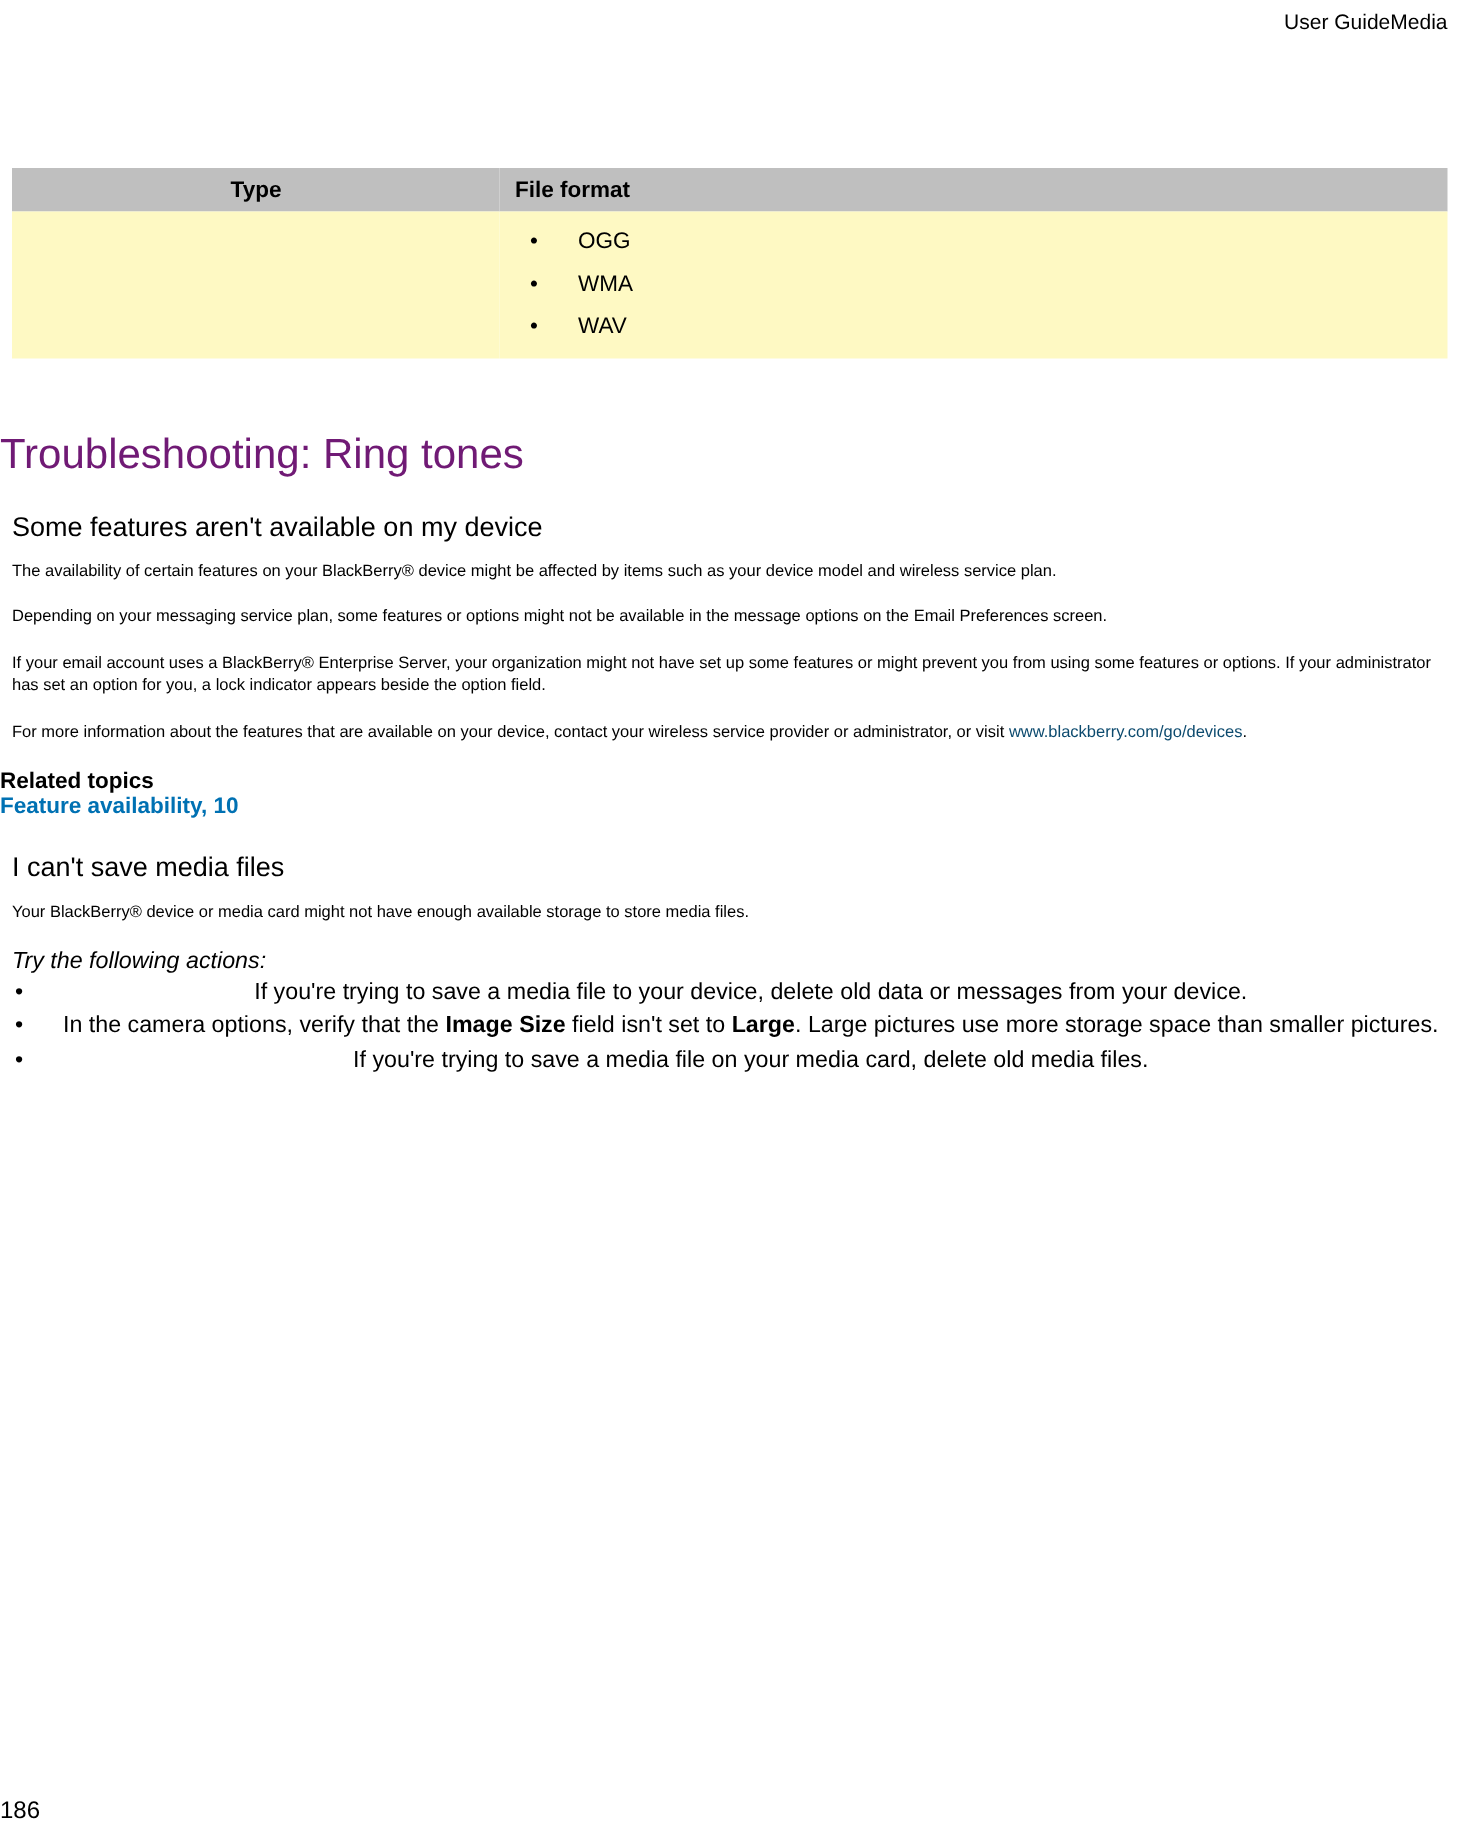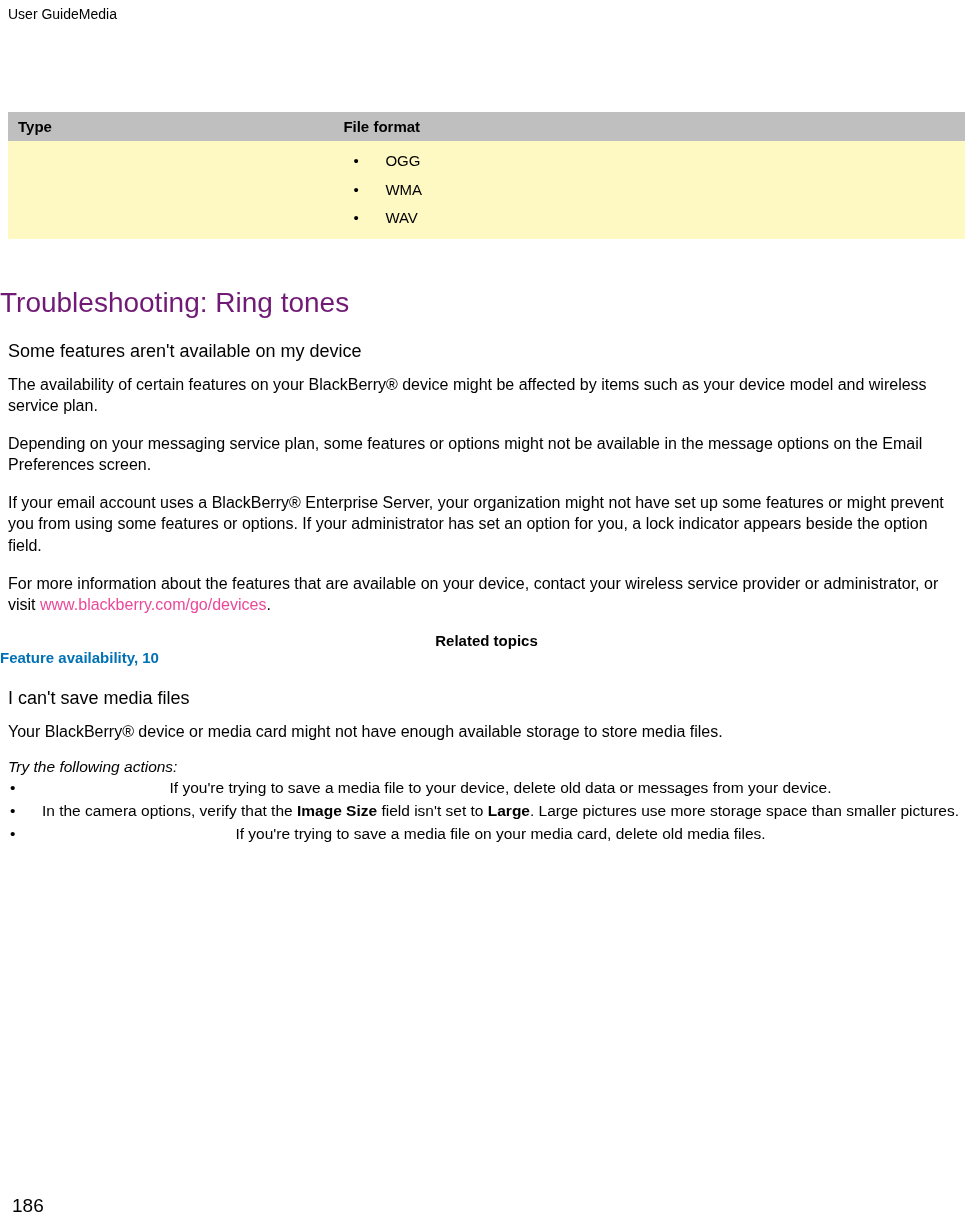--- a/index.html
+++ b/index.html
@@ -11,40 +11,41 @@
       font-family: Arial, Helvetica, sans-serif;
       font-size: 15px;
       color: #000;
       width: 973px;
       min-height: 1227px;
       padding: 0;
       position: relative;
     }
     .header {
       display: flex;
-      justify-content: flex-start;
+      justify-content: flex-end;
       padding: 6px 8px 0 8px;
       font-size: 14px;
     }
     .table-container {
       margin: 90px 8px 0 8px;
     }
     table {
       width: 100%;
       border-collapse: collapse;
     }
     th {
       background-color: #bfbfbf;
       text-align: left;
       font-weight: bold;
       padding: 6px 10px;
       font-size: 15px;
     }
     th:first-child {
       width: 34%;
+      text-align: center;
     }
     td {
       vertical-align: top;
       padding: 6px 10px;
       font-size: 15px;
     }
     tr.row-gray td {
       background-color: #fef9c3;
     }
     tr.row-white td {
@@ -76,30 +77,29 @@
     h2 {
       font-family: "Trebuchet MS", Arial, sans-serif;
       font-weight: normal;
       font-size: 18px;
       margin: 22px 8px 12px 8px;
       color: #000;
     }
     p {
       margin: 0 8px 16px 8px;
       line-height: 1.35;
-      font-size: 16px;
+      font-size: 11px;
     }
     .link {
-      color: #ec4899;
+      color: #0c4a6e;
     }
     .related-topics-label {
       font-weight: bold;
       margin: 0 0 0 0;
       font-size: 15px;
-      text-align: center;
     }
     .related-topics-link {
       color: #0071b3;
       margin: 0 0 18px 0;
       font-size: 15px;
       font-weight: bold;
     }
     .actions-intro {
       margin: 12px 8px 2px 8px;
       font-size: 15.5px;
@@ -119,22 +119,22 @@
       margin-bottom: 2px;
     }
     .actions-list li::before {
       content: "•";
       position: absolute;
       left: 2px;
     }
     .page-number {
       position: absolute;
       bottom: 10px;
-      left: 12px;
-      font-size: 19px;
+      left: 0;
+      font-size: 16px;
     }
     .bold {
       font-weight: bold;
     }
   </style>
 </head>
 <body>
 
 <div class="header">
   <span>User Guide</span>

